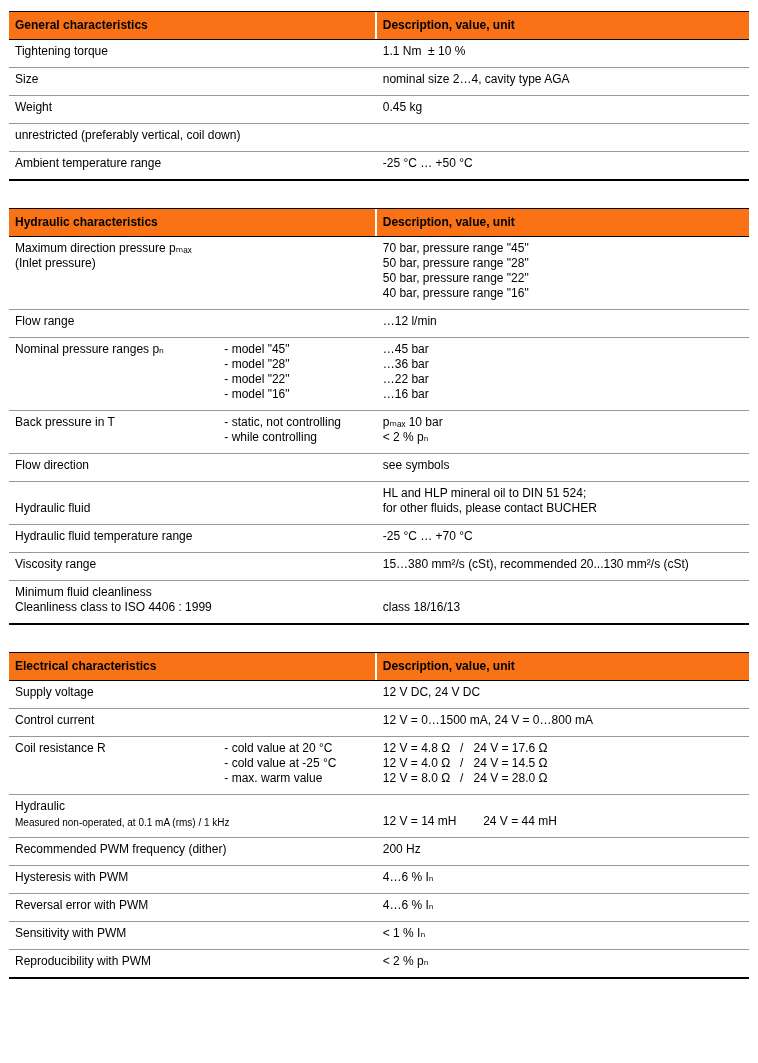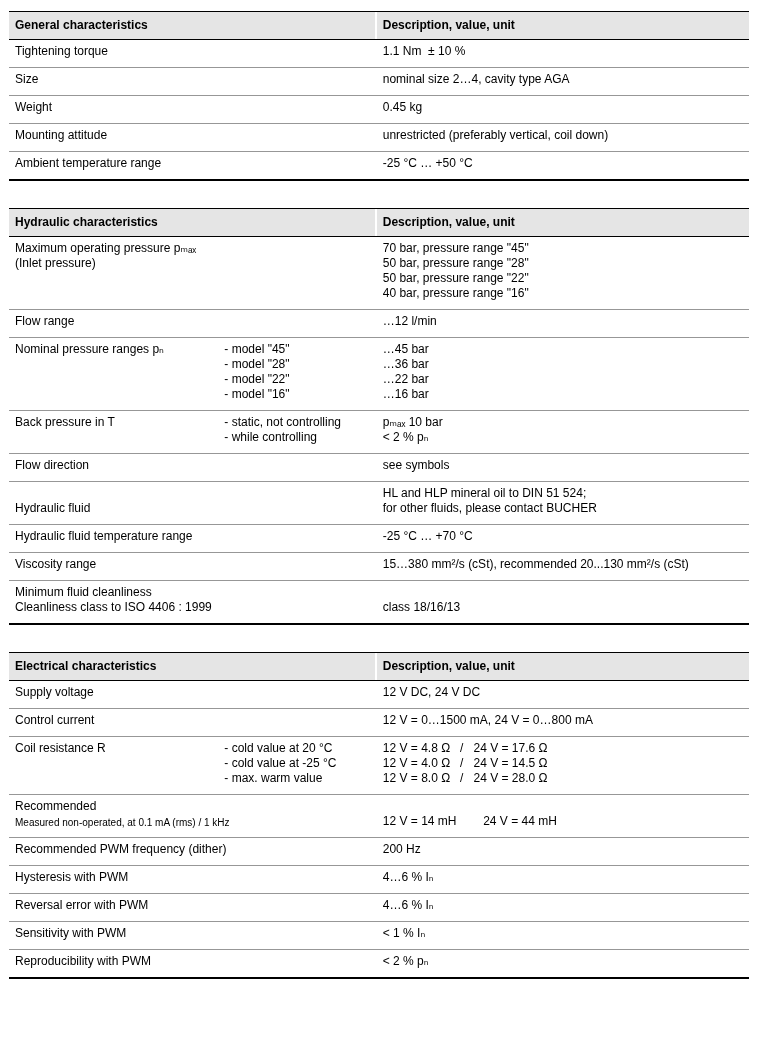--- a/index.html
+++ b/index.html
@@ -15,21 +15,21 @@
   .table {
     width: 740px;
     border-top: 1px solid #000000;
     border-bottom: 2px solid #000000;
     margin-bottom: 27px;
   }
   .table:last-child { margin-bottom: 0; }
 
   .thead {
     display: flex;
-    background: #e5e5e5;
+    background: #f97316;
     border-bottom: 1px solid #000000;
   }
   .th {
     font-weight: bold;
     padding: 6px 7px 6px 6px;
     line-height: 15px;
   }
   .th.left { width: 49.7%; border-right: 2px solid #ffffff; }
   .th.right { flex: 1; }
 
@@ -81,25 +81,20 @@
       <div class="cell left">
           <div class="label-col">
             <div class="line">Weight</div>
           </div>
         </div>
       <div class="cell right">
           <div class="line">0.45 kg</div>
         </div>
     </div>
     <div class="row">
-      <div class="cell left">
-          <div class="label-col">
-            <div class="line">Mounting attitude</div>
-          </div>
-        </div>
       <div class="cell right">
           <div class="line">unrestricted (preferably vertical, coil down)</div>
         </div>
     </div>
     <div class="row">
       <div class="cell left">
           <div class="label-col">
             <div class="line">Ambient temperature range</div>
           </div>
         </div>
@@ -111,21 +106,21 @@
 
   <section class="table">
     <div class="thead">
       <div class="th left">Hydraulic characteristics</div>
       <div class="th right">Description, value, unit</div>
     </div>
 
     <div class="row">
       <div class="cell left">
         <div class="label-col">
-          <div class="line">Maximum operating pressure pₘₐₓ</div>
+          <div class="line">Maximum direction pressure pₘₐₓ</div>
           <div class="line">(Inlet pressure)</div>
         </div>
       </div>
       <div class="cell right">
         <div class="line">70 bar, pressure range "45"</div>
         <div class="line">50 bar, pressure range "28"</div>
         <div class="line">50 bar, pressure range "22"</div>
         <div class="line">40 bar, pressure range "16"</div>
       </div>
     </div>
@@ -277,21 +272,21 @@
       <div class="cell right">
         <div class="line">12 V = 4.8 Ω   /   24 V = 17.6 Ω</div>
         <div class="line">12 V = 4.0 Ω   /   24 V = 14.5 Ω</div>
         <div class="line">12 V = 8.0 Ω   /   24 V = 28.0 Ω</div>
       </div>
     </div>
 
     <div class="row">
       <div class="cell left">
         <div class="label-col">
-          <div class="line">Recommended</div>
+          <div class="line">Hydraulic</div>
           <div class="line small">Measured non-operated, at 0.1 mA (rms) / 1 kHz</div>
         </div>
       </div>
       <div class="cell right">
           <div class="line">12 V = 14 mH        24 V = 44 mH</div>
         </div>
     </div>
 
     <div class="row">
       <div class="cell left">

